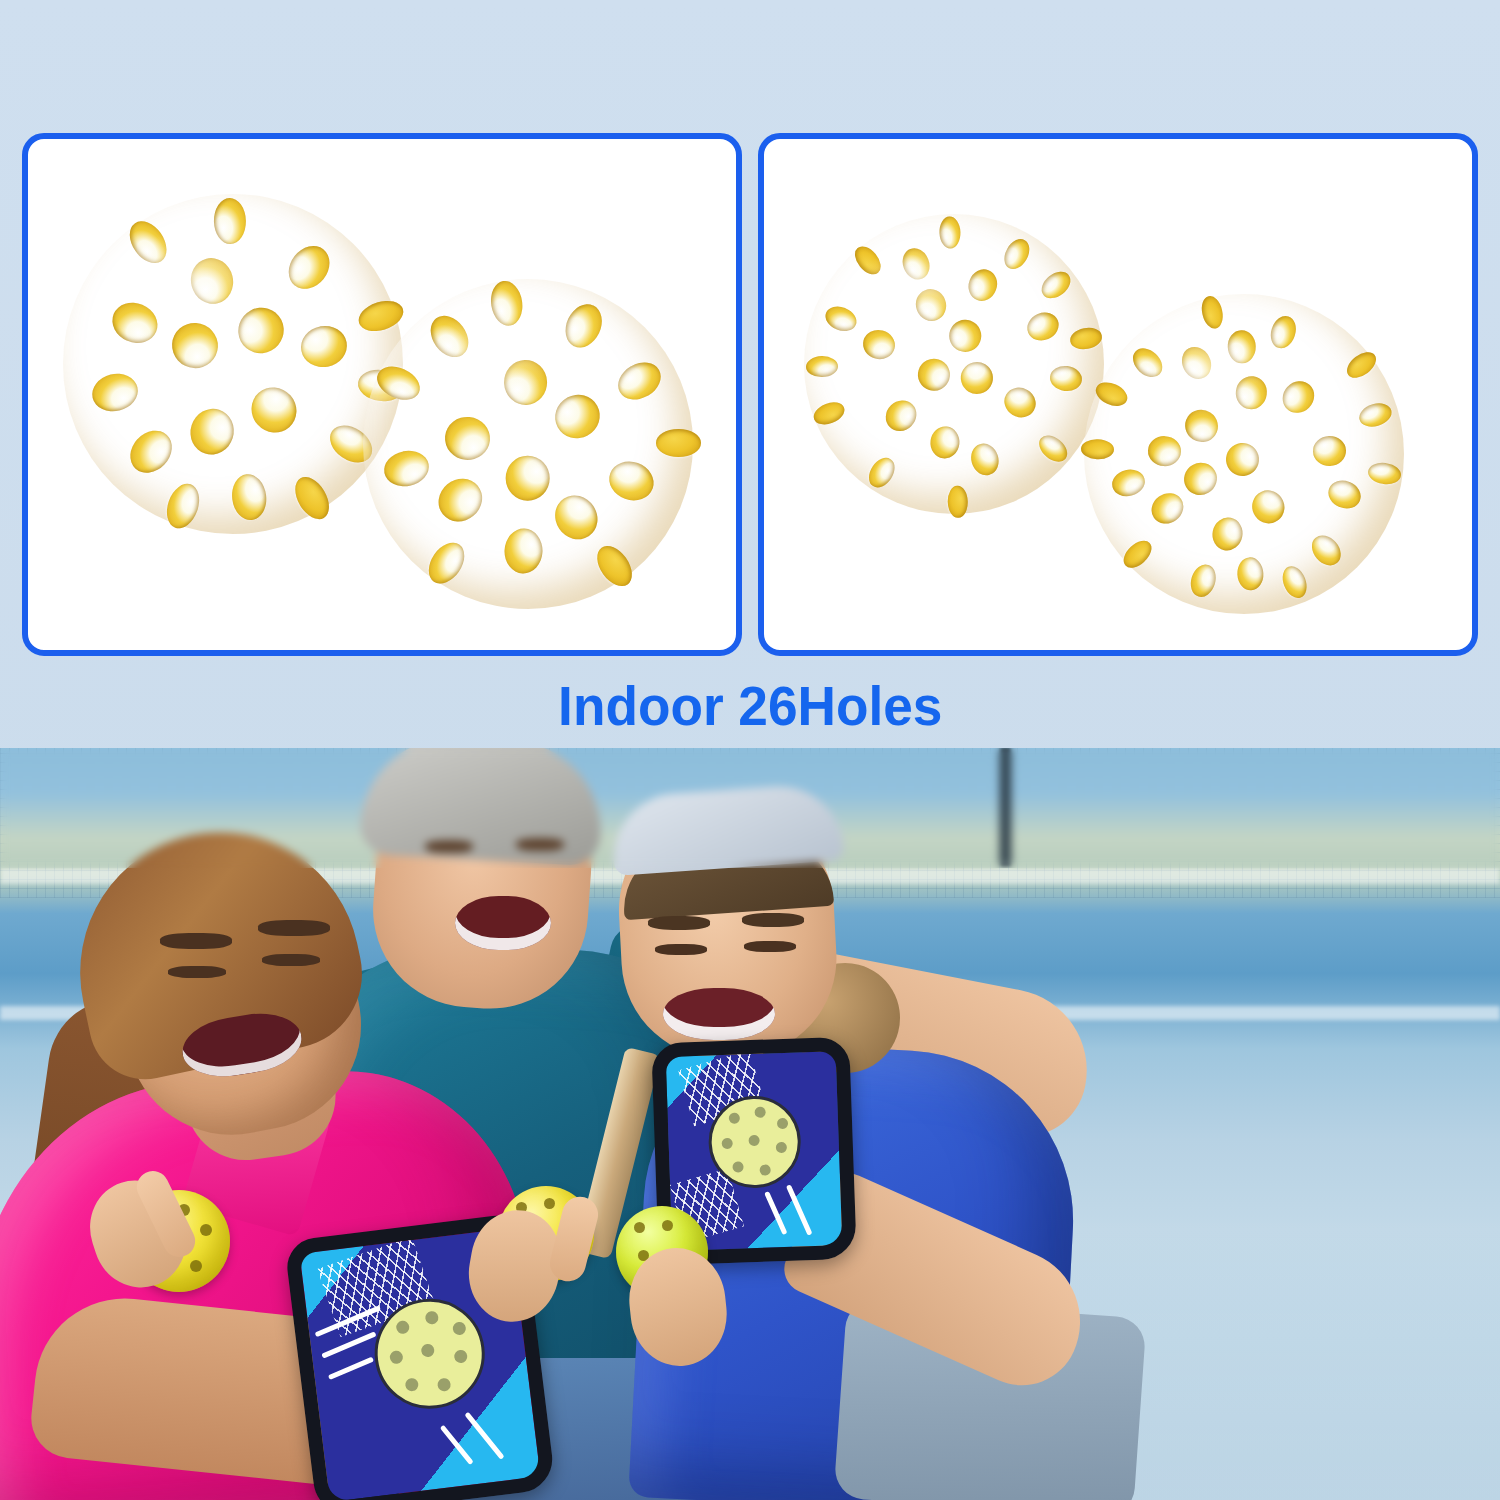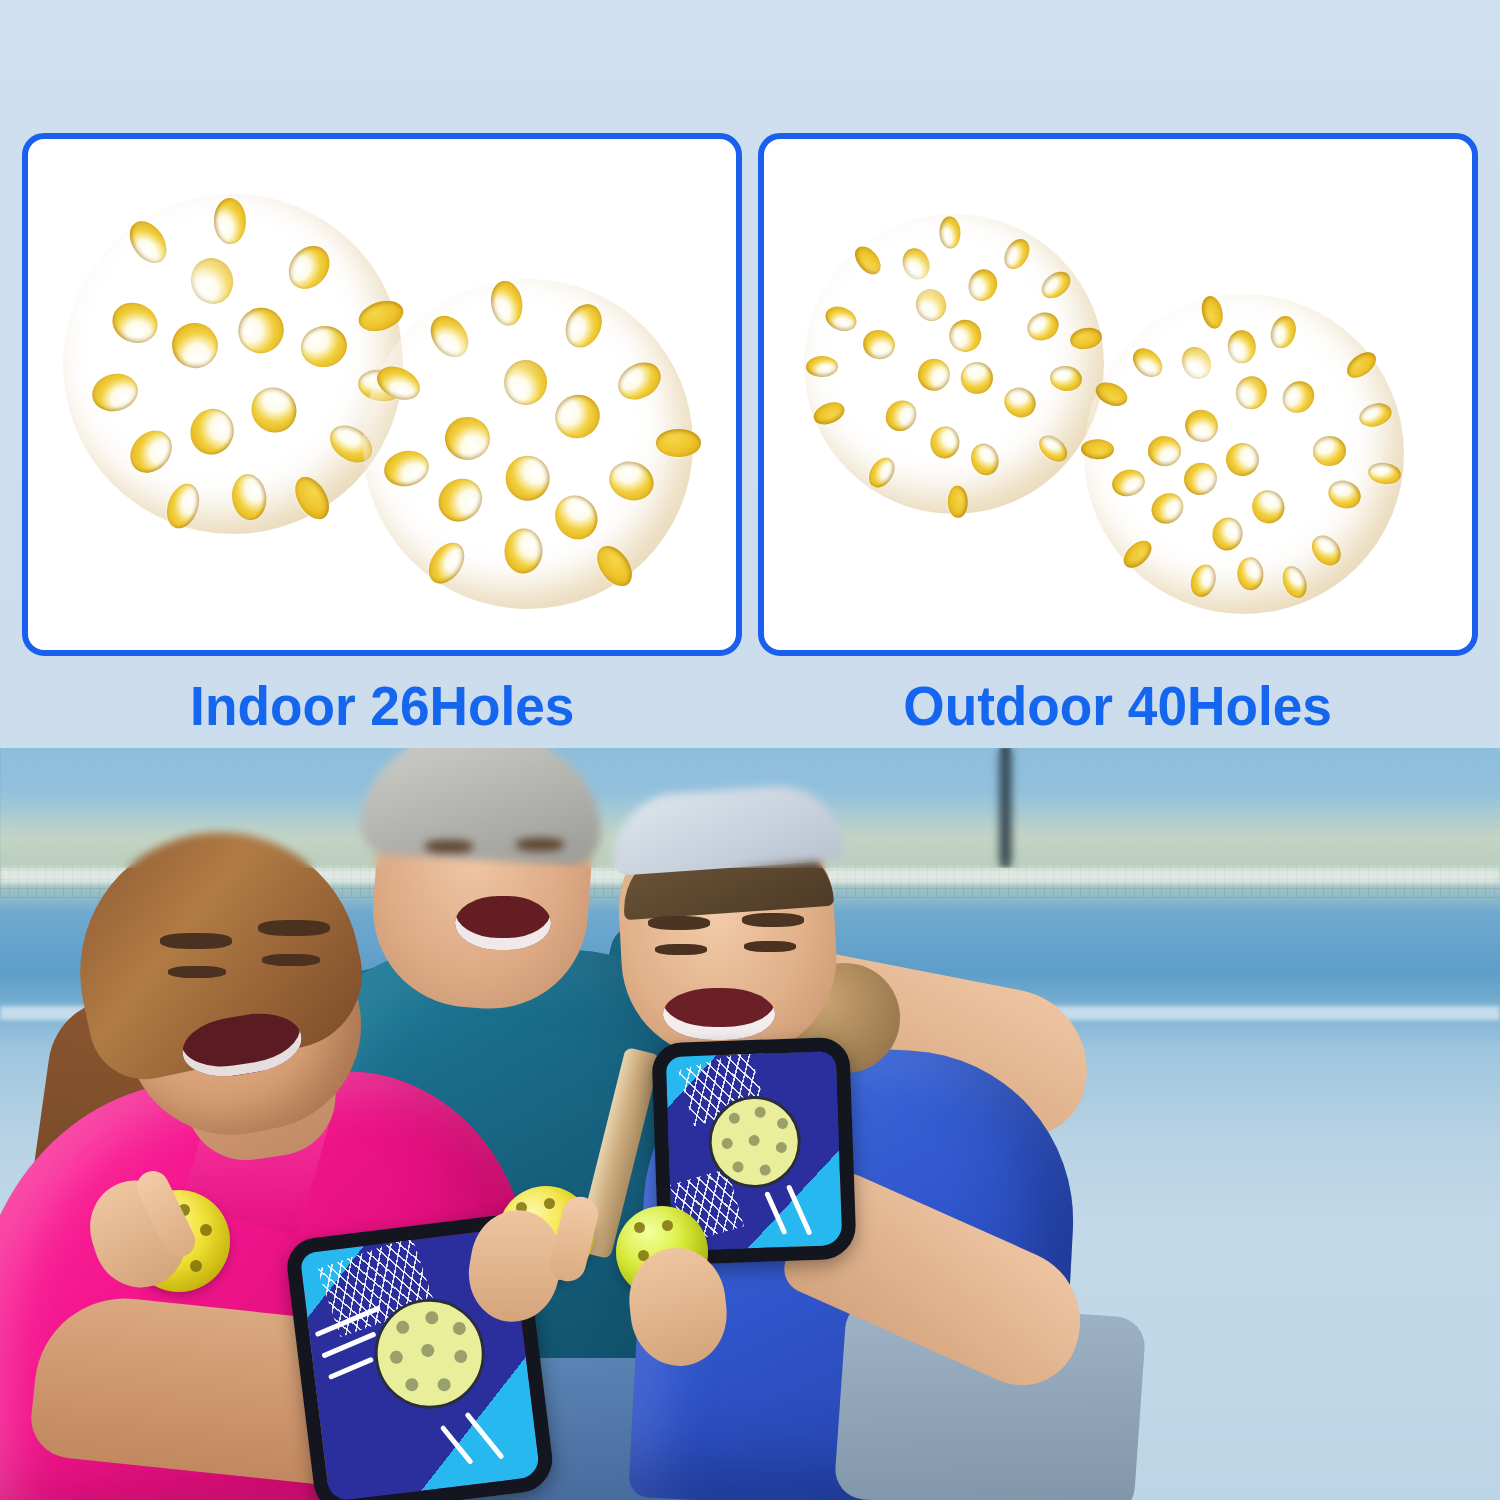--- a/index.html
+++ b/index.html
@@ -367,23 +367,20 @@
           </div>
       </div>
     </div>
 
   </div>
 
   <div class="labels">
     <div class="label-cell">
       <span class="label-text">Indoor  26Holes</span>
     </div>
-    <div class="label-cell">
-      <span class="label-text">Outdoor  40Holes</span>
-    </div>
   </div>
 
   <div class="photo">
 
     <div class="court"></div>
     <div class="court-net"></div>
     <div class="post" style="left:1000px; top:0; width:11px; height:118px;"></div>
     <div class="court-line" style="left:0; top:120px; width:1500px; height:16px;"></div>
     <div class="court-line" style="left:0; top:258px; width:1500px; height:14px;"></div>
     <div class="court-line" style="left:0; top:600px; width:520px; height:13px; transform:rotate(-5deg);"></div>

